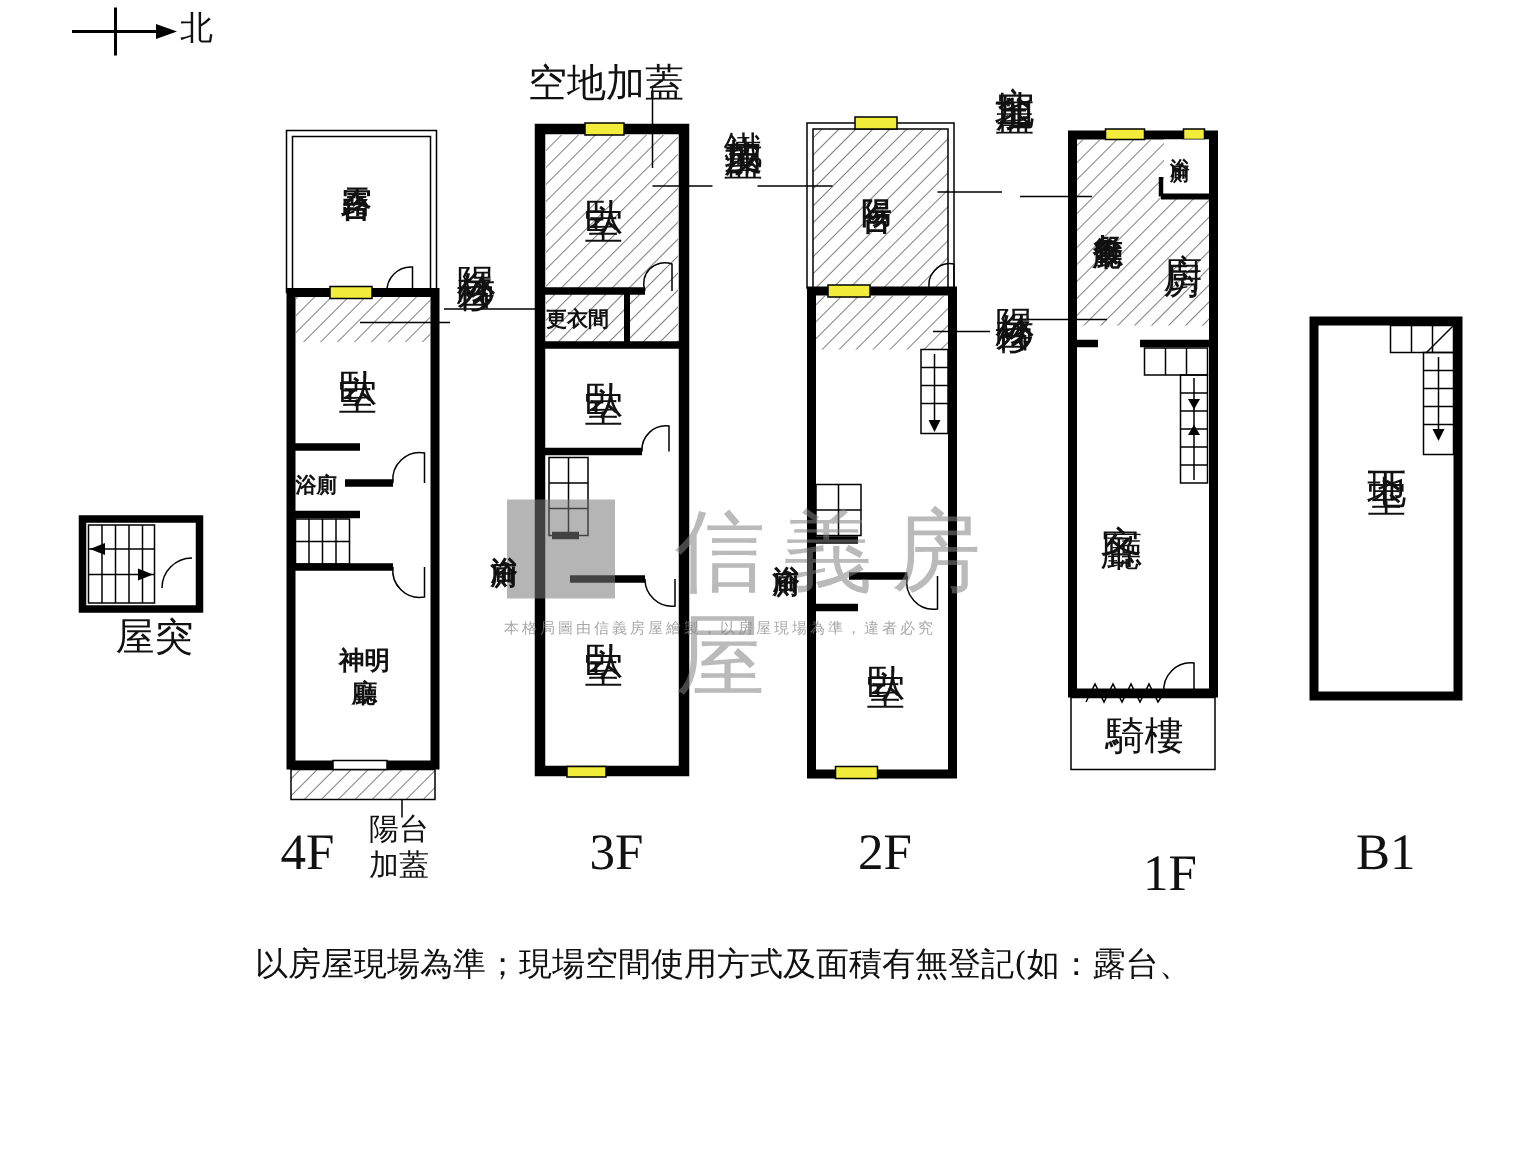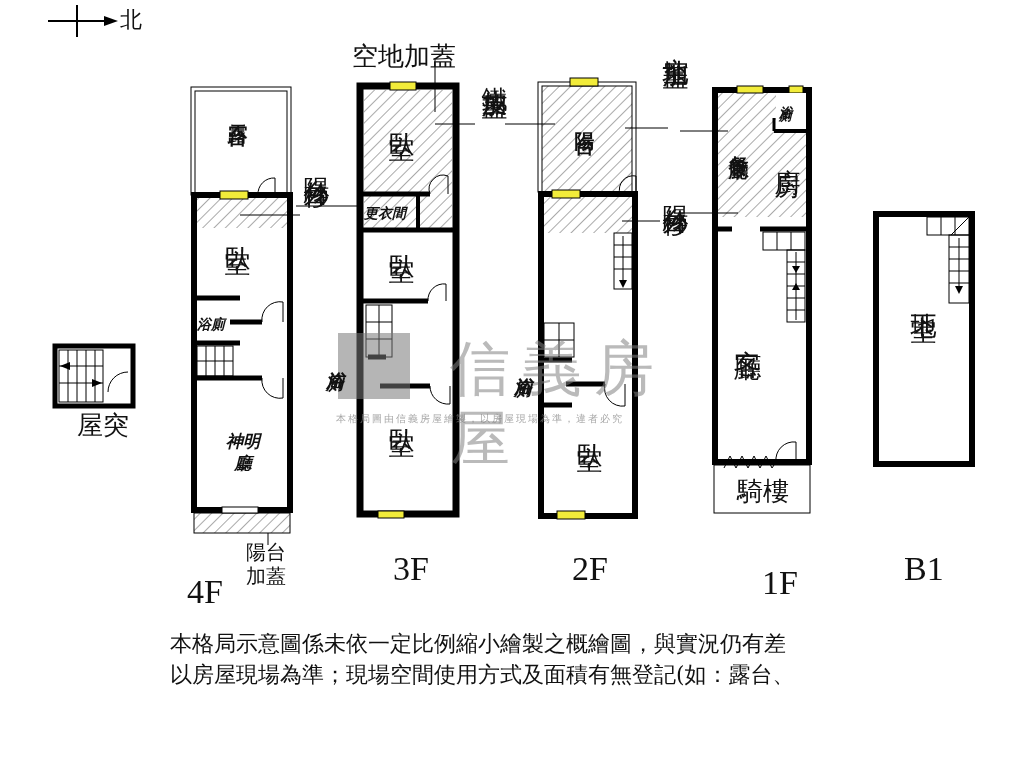--- a/index.html
+++ b/index.html
@@ -3,21 +3,21 @@
 <meta charset="utf-8">
 <style>
   html, body { margin: 0; padding: 0; background: #ffffff; }
   body { width: 1024px; height: 768px; position: relative; overflow: hidden;
          font-family: "DejaVu Serif", "Liberation Serif", serif; color: #111; }
   svg.plan { position: absolute; left: 0; top: 0; width: 1024px; height: 768px; }
   .lbl { position: absolute; font-family: "DejaVu Serif", "Liberation Serif", serif; color: #111; line-height: 1; }
   .vert { writing-mode: vertical-rl; text-orientation: upright; letter-spacing: 2px; }
   .room { font-size: 26px; text-align: center; }
   .room-sm { font-size: 20px; font-weight: bold; }
-  .room-xs { font-size: 14px; font-weight: bold; font-style: italic; }
+  .room-xs { font-size: 14px; font-weight: bold; }
   .anno { font-size: 26px; }
   .floor { font-size: 34px; font-family: "Liberation Serif", "DejaVu Serif", serif; }
   .wm-big { position: absolute; left: 338px; top: 333px; width: 360px; height: 70px;
             font-family: "DejaVu Sans", sans-serif; font-size: 60px; color: rgba(130,130,130,0.55);
             letter-spacing: 12px; line-height: 70px; padding-left: 112px; box-sizing: border-box; }
   .wm-logo { position: absolute; left: 338px; top: 333px; width: 72px; height: 66px; background: rgba(120,120,120,0.55); }
   .wm-small { position: absolute; left: 336px; top: 412px; font-family: "DejaVu Sans", sans-serif; font-size: 10px;
               color: rgba(130,130,130,0.7); letter-spacing: 2px; }
   .disclaimer { position: absolute; left: 170px; top: 628px; width: 790px; font-size: 22px; line-height: 31px;
                 font-family: "DejaVu Serif", "Liberation Serif", serif; color: #111; }
@@ -178,21 +178,21 @@
 <div class="lbl" style="left:120px; top:9px; font-size:22px;">北</div>
 
 <div class="lbl room" style="left:77px; top:412px;">屋突</div>
 
 <div class="lbl vert room-sm" style="left:228px; top:108px;">露台</div>
 <div class="lbl vert room" style="left:225px; top:226px;">臥室</div>
 <div class="lbl room-xs" style="left:197px; top:317px;">浴廁</div>
 <div class="lbl room-xs" style="left:225px; top:430px; width:36px; font-size:17px; text-align:center; line-height:22px;">神明廳</div>
 <div class="lbl vert anno" style="left:304px; top:157px;">陽台外移</div>
 <div class="lbl" style="left:246px; top:540px; width:48px; font-size:20px; line-height:24px;">陽台加蓋</div>
-<div class="lbl floor" style="left:187px; top:552px;margin-top:23px;">4F</div>
+<div class="lbl floor" style="left:187px; top:552px;">4F</div>
 
 <div class="lbl anno" style="left:352px; top:43px;">空地加蓋</div>
 <div class="lbl vert anno" style="left:482px; top:67px;">鐵皮加蓋</div>
 <div class="lbl vert room" style="left:389px; top:112px;">臥室</div>
 <div class="lbl room-xs" style="left:364px; top:206px;">更衣間</div>
 <div class="lbl vert room" style="left:389px; top:234px;">臥室</div>
 <div class="lbl vert room-xs" style="left:326px; top:356px; font-size:18px;">浴廁</div>
 <div class="lbl vert room" style="left:389px; top:408px;">臥室</div>
 <div class="lbl floor" style="left:393px; top:552px;">3F</div>
 
@@ -207,15 +207,14 @@
 <div class="lbl vert room-sm" style="left:729px; top:140px;">餐廳</div>
 <div class="lbl vert room" style="left:775px; top:148px;">廚房</div>
 <div class="lbl vert room" style="left:733px; top:327px; font-size:28px;">客廳</div>
 <div class="lbl room" style="left:737px; top:478px;">騎樓</div>
 <div class="lbl floor" style="left:762px; top:552px;margin-top:14px;">1F</div>
 
 <div class="lbl vert room" style="left:911px; top:292px;">地下室</div>
 <div class="lbl floor" style="left:904px; top:552px;">B1</div>
 
 <div class="disclaimer">
-  <div>本格局示意圖係未依一定比例縮小繪製之概繪圖，與實況仍有差</div>
   <div>以房屋現場為準；現場空間使用方式及面積有無登記(如：露台、</div>
 </div>
 
 </body></html>

